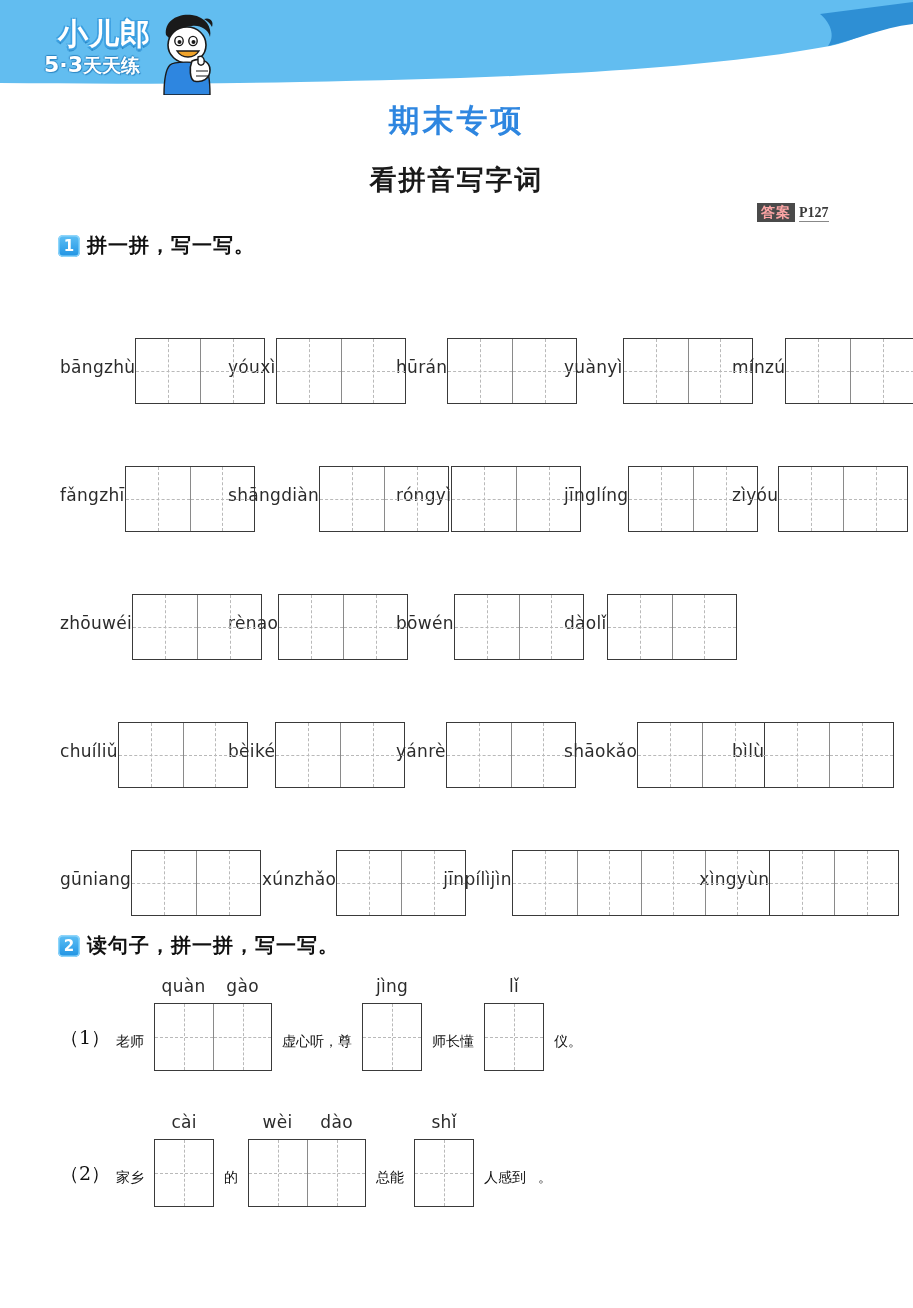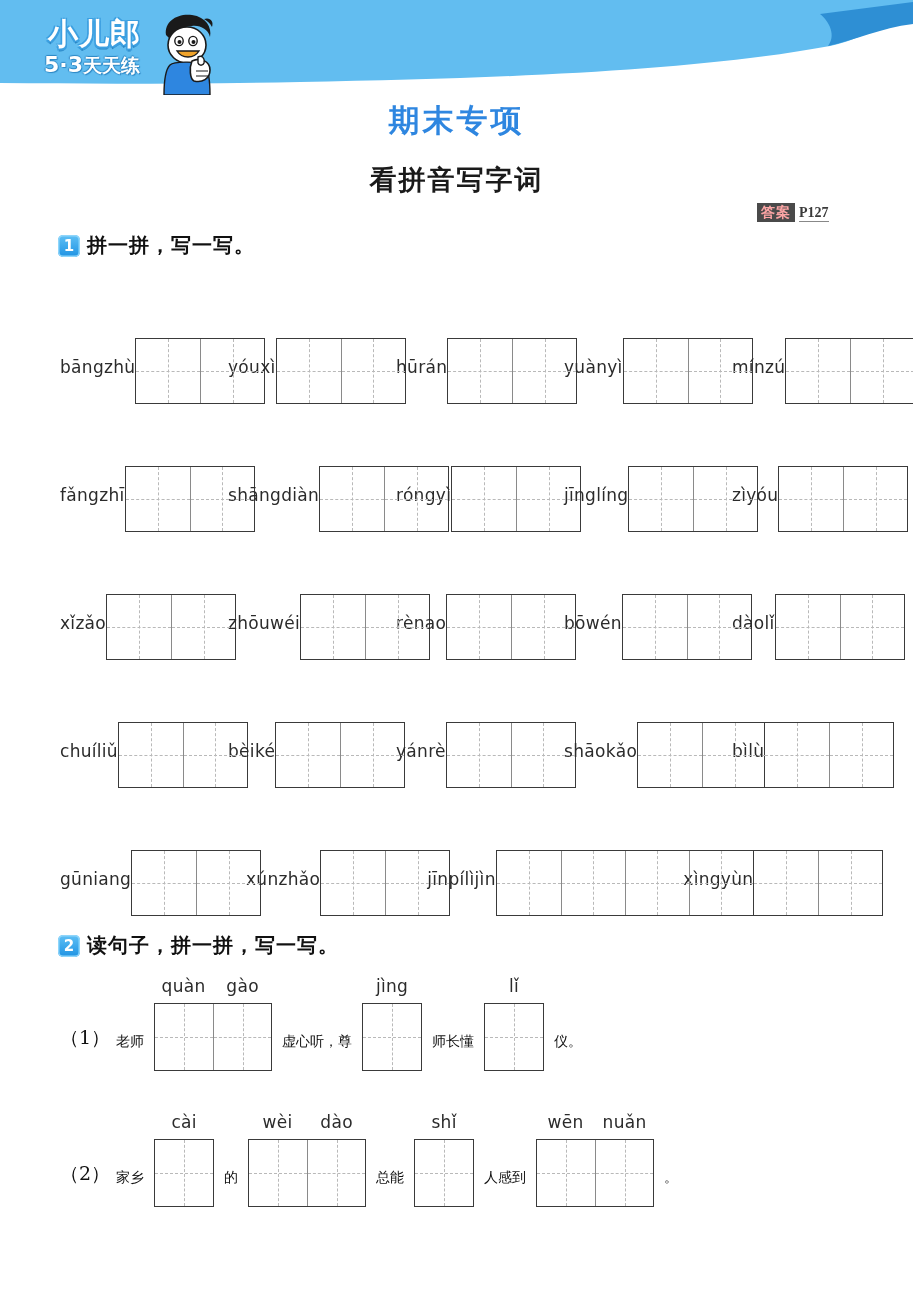--- a/index.html
+++ b/index.html
@@ -25,21 +25,21 @@
   }
   .banner svg { display: block; }
 
   .logo {
     position: absolute;
     left: 36px; top: 12px;
     width: 180px; height: 78px;
   }
   .logo-word {
     position: absolute;
-    left: 12px; top: 2px;
+    left: 22px; top: 2px;
     font-size: 30px;
     font-weight: bold;
     color: #ffffff;
     letter-spacing: 1px;
     text-shadow:
        1.5px 1.5px 0 #3c9fe0,
       -1.5px 1.5px 0 #3c9fe0,
        1.5px -1.5px 0 #3c9fe0,
       -1.5px -1.5px 0 #3c9fe0,
        0 2.5px 0 #2b86c4;
@@ -391,30 +391,20 @@
         </div>
         <div class="boxes">
           <div class="cell"></div>
           <div class="cell"></div>
         </div>
       </div>
     </div>
     <div class="q-row">
       <div class="q-item" style="width: 128px; margin-right: 40px;">
         <div class="pinyin-line">
-          <span>xǐ</span>
-          <span>zǎo</span>
-        </div>
-        <div class="boxes">
-          <div class="cell"></div>
-          <div class="cell"></div>
-        </div>
-      </div>
-      <div class="q-item" style="width: 128px; margin-right: 40px;">
-        <div class="pinyin-line">
           <span>zhōu</span>
           <span>wéi</span>
         </div>
         <div class="boxes">
           <div class="cell"></div>
           <div class="cell"></div>
         </div>
       </div>
       <div class="q-item" style="width: 128px; margin-right: 40px;">
         <div class="pinyin-line">
@@ -493,21 +483,21 @@
           <span>bì</span>
           <span>lù</span>
         </div>
         <div class="boxes">
           <div class="cell"></div>
           <div class="cell"></div>
         </div>
       </div>
     </div>
     <div class="q-row">
-      <div class="q-item" style="width: 128px; margin-right: 58px;">
+      <div class="q-item" style="width: 128px; margin-right: 74px;">
         <div class="pinyin-line">
           <span>gū</span>
           <span>niang</span>
         </div>
         <div class="boxes">
           <div class="cell"></div>
           <div class="cell"></div>
         </div>
       </div>
       <div class="q-item" style="width: 128px; margin-right: 53.3px;">
@@ -610,25 +600,15 @@
       <div class="sent-text">总能</div>
       <div class="blank-group">
         <div class="pinyin-line">
           <span>shǐ</span>
         </div>
         <div class="boxes">
           <div class="cell s2-cell"></div>
         </div>
       </div>
       <div class="sent-text">人感到</div>
-      <div class="blank-group">
-        <div class="pinyin-line">
-          <span>wēn</span>
-          <span>nuǎn</span>
-        </div>
-        <div class="boxes">
-          <div class="cell s2-cell"></div>
-          <div class="cell s2-cell"></div>
-        </div>
-      </div>
       <div class="sent-text">。</div>
     </div>
   </div>
 
 </body></html>

